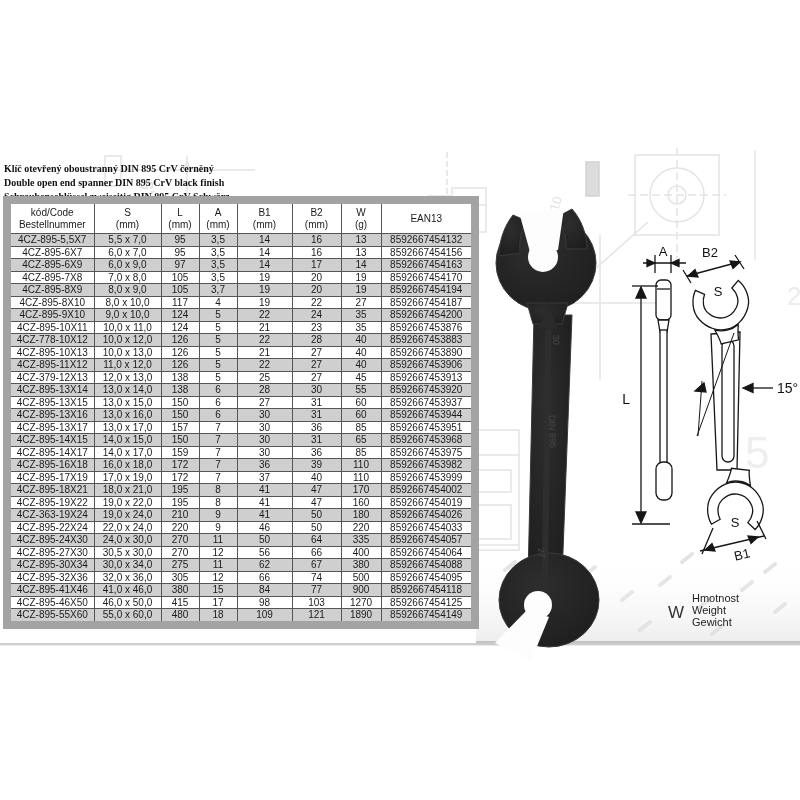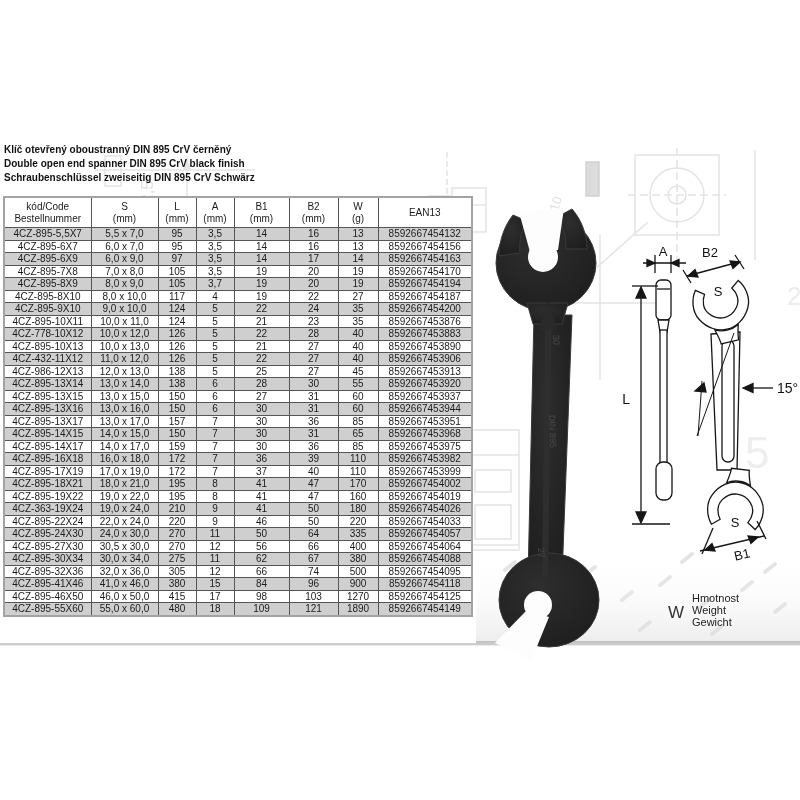--- a/index.html
+++ b/index.html
@@ -3,28 +3,29 @@
 <meta charset="utf-8">
 <style>
   html,body{margin:0;padding:0;}
   body{
     width:800px;height:800px;position:relative;overflow:hidden;
     background:#ffffff;
     font-family:"Liberation Sans", sans-serif;
   }
   .bg-svg{position:absolute;left:0;top:0;z-index:0;}
   .titleblock{
-    position:absolute;left:4px;top:143px;z-index:3;
+    position:absolute;left:4px;top:162px;z-index:3;
     font-size:10px;font-weight:bold;line-height:14px;color:#111;
     white-space:nowrap;
+    font-family:Liberation Serif, serif;
   }
   table.spec{
     position:absolute;left:3px;top:196px;z-index:3;
     border-collapse:collapse;table-layout:fixed;
-    background:#fff;border:2px solid #a3a3a3;
+    background:#fff;border:8px solid #a3a3a3;
   }
   table.spec th, table.spec td{
     border:1px solid #555;
     font-size:10px;color:#1b1b1b;text-align:center;
     padding:0;white-space:nowrap;overflow:hidden;
   }
   table.spec th{
     height:29px;font-weight:normal;line-height:12px;
     vertical-align:middle;background:#fff;
   }
@@ -371,31 +372,31 @@
         <td>4CZ-895-10X13</td>
         <td>10,0 x 13,0</td>
         <td>126</td>
         <td>5</td>
         <td>21</td>
         <td>27</td>
         <td>40</td>
         <td>8592667453890</td>
       </tr>
       <tr>
-        <td>4CZ-432-11X12</td>
+        <td>4CZ-895-11X12</td>
         <td>11,0 x 12,0</td>
         <td>126</td>
         <td>5</td>
         <td>22</td>
         <td>27</td>
         <td>40</td>
         <td>8592667453906</td>
       </tr>
       <tr>
-        <td>4CZ-986-12X13</td>
+        <td>4CZ-379-12X13</td>
         <td>12,0 x 13,0</td>
         <td>138</td>
         <td>5</td>
         <td>25</td>
         <td>27</td>
         <td>45</td>
         <td>8592667453913</td>
       </tr>
       <tr>
         <td>4CZ-895-13X14</td>
@@ -556,21 +557,21 @@
         <td>74</td>
         <td>500</td>
         <td>8592667454095</td>
       </tr>
       <tr>
         <td>4CZ-895-41X46</td>
         <td>41,0 x 46,0</td>
         <td>380</td>
         <td>15</td>
         <td>84</td>
-        <td>96</td>
+        <td>77</td>
         <td>900</td>
         <td>8592667454118</td>
       </tr>
       <tr>
         <td>4CZ-895-46X50</td>
         <td>46,0 x 50,0</td>
         <td>415</td>
         <td>17</td>
         <td>98</td>
         <td>103</td>

